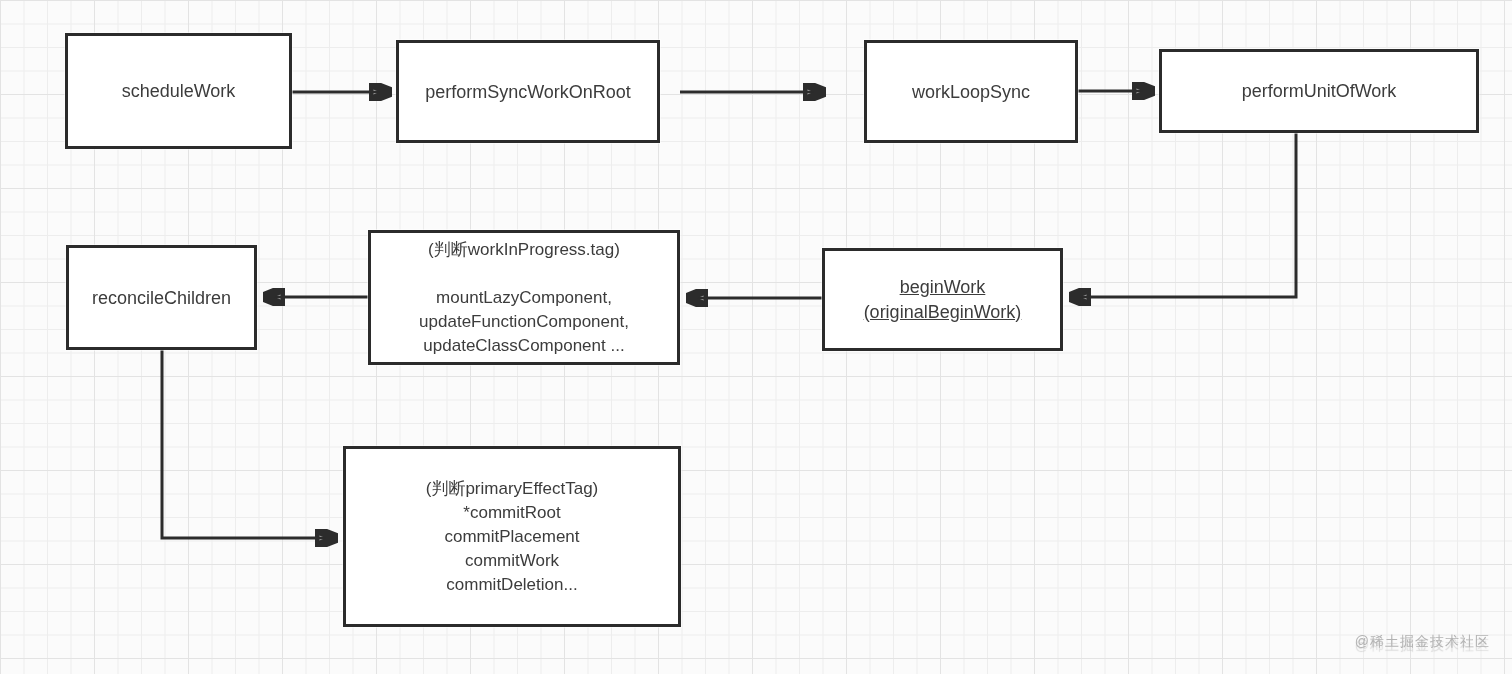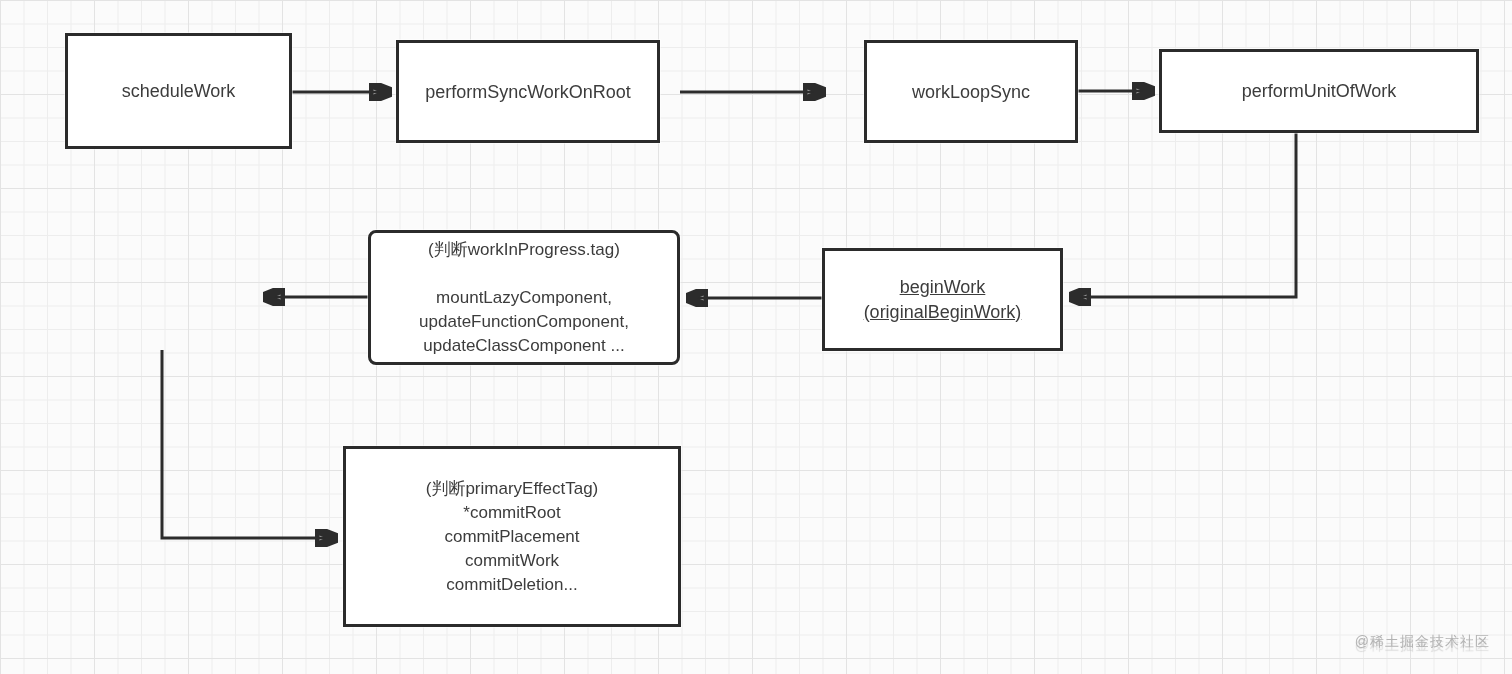--- a/index.html
+++ b/index.html
@@ -47,21 +47,21 @@
     box-shadow: 0 0 0 1px rgba(255,255,255,0.5);
   }
 
   .node.small-text { font-size: 17px; }
 
   #node-schedule-work          { left: 65px;   top: 33px;  width: 227px; height: 116px; }
   #node-perform-sync-work      { left: 396px;  top: 40px;  width: 264px; height: 103px; }
   #node-work-loop-sync         { left: 830px;  top: 40px;  width: 214px; height: 103px; margin-left: 34px; }
   #node-perform-unit-of-work   { left: 1159px; top: 49px;  width: 320px; height: 84px;  }
   #node-reconcile-children     { left: 66px;   top: 245px; width: 191px; height: 105px; }
-  #node-begin-work-tag-switch  { left: 368px;  top: 230px; width: 312px; height: 135px; line-height: 24px; border-radius: 8px; }
+  #node-begin-work-tag-switch  { left: 368px;  top: 230px; width: 312px; height: 135px; line-height: 24px; }
   #node-begin-work             { left: 822px;  top: 248px; width: 241px; height: 103px; line-height: 25px; text-decoration: underline; }
   #node-commit-switch          { left: 343px;  top: 446px; width: 338px; height: 181px; line-height: 24px; }
 
   .watermark {
     position: absolute;
     z-index: 3;
     right: 22px;
     top: 633px;
     font-size: 14px;
     color: #b3b3b3;
@@ -91,20 +91,21 @@
   </svg>
 
   <div class="node" id="node-schedule-work">scheduleWork</div>
 
   <div class="node" id="node-perform-sync-work">performSyncWorkOnRoot</div>
 
   <div class="node" id="node-work-loop-sync">workLoopSync</div>
 
   <div class="node" id="node-perform-unit-of-work">performUnitOfWork</div>
 
+  <div class="node" id="node-reconcile-children">reconcileChildren</div>
 
   <div class="node small-text" id="node-begin-work-tag-switch">(判断workInProgress.tag)
 
 mountLazyComponent,
 updateFunctionComponent,
 updateClassComponent ...</div>
 
   <div class="node" id="node-begin-work">beginWork
 (originalBeginWork)</div>
 

